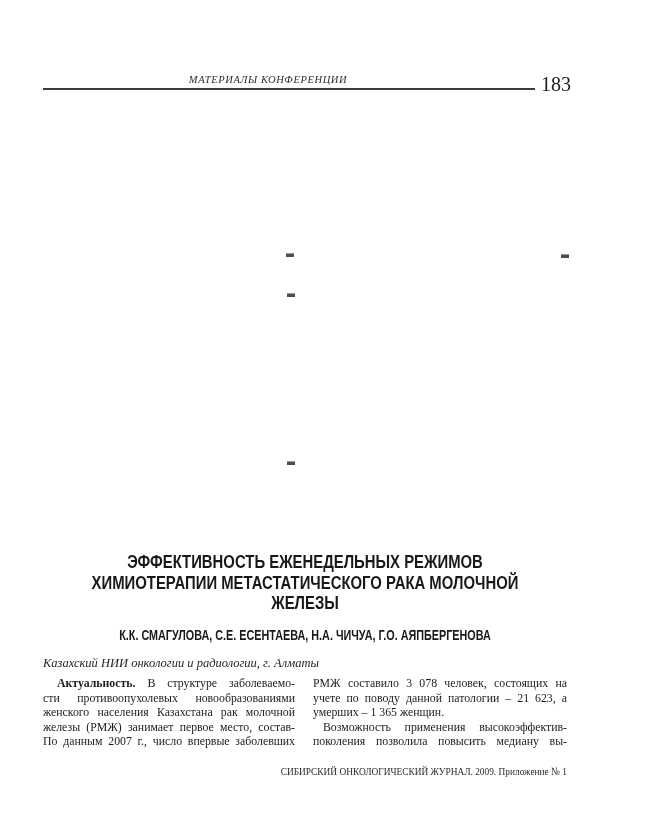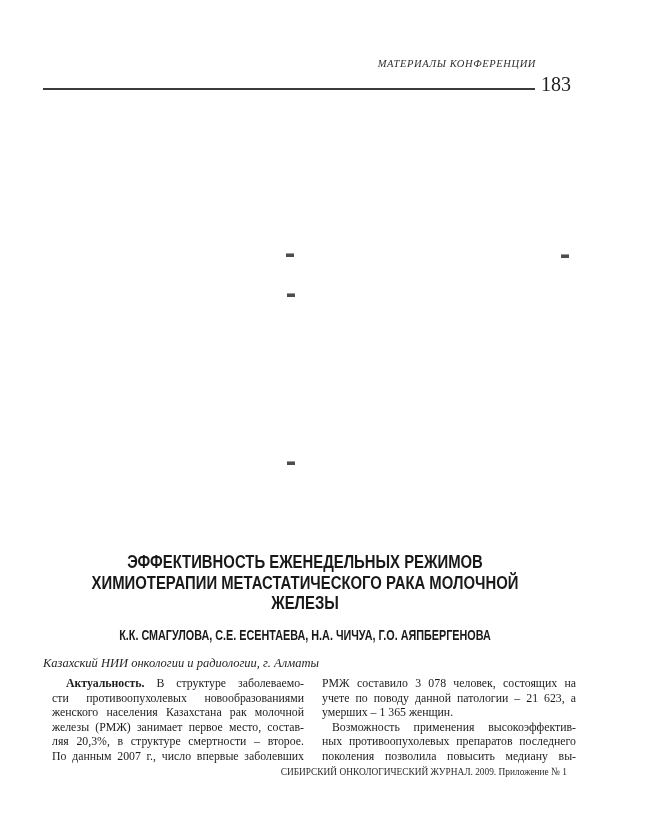--- a/index.html
+++ b/index.html
@@ -9,22 +9,22 @@
     height: 820px;
     background: #ffffff;
     overflow: hidden;
     font-family: "Liberation Serif", serif;
     color: #1f1f1f;
   }
 
   
   .running-head {
     position: absolute;
-    left: 0; top: 58px; width: 536px;
-    text-align: right;
+    left: 0; top: 74px; width: 536px;
+    text-align: center;
     font-style: italic;
     font-size: 10.5px;
     letter-spacing: 0.6px;
     color: #2e2e2e;
   }
   .header-rule {
     position: absolute;
     left: 43px; top: 88px;
     width: 492px; height: 2px;
     background: #3c3c3c;
@@ -80,21 +80,21 @@
     position: absolute;
     left: 43px; top: 656px; width: 524px;
     font-style: italic;
     font-size: 12.5px;
     color: #242424;
   }
 
   
   .body-columns {
     position: absolute;
-    left: 52px; top: 676px; width: 524px;
+    left: 43px; top: 676px; width: 524px;
     display: flex;
     gap: 18px;
   }
   .column { font-size: 11.8px; line-height: 14.6px; color: #1c1c1c; }
   .column-left  { width: 252px; }
   .column-right { width: 254px; }
   .bl {
     text-align: justify;
     text-align-last: justify;
     white-space: normal;
@@ -139,30 +139,28 @@
   <div class="authors-line">К.К. СМАГУЛОВА, С.Е. ЕСЕНТАЕВА, Н.А. ЧИЧУА, Г.О. АЯПБЕРГЕНОВА</div>
   <div class="affiliation-line">Казахский НИИ онкологии и радиологии, г. Алматы</div>
 
   <div class="body-columns">
 
     <div class="column column-left">
       <div class="bl indent-first"><span class="lead-in">Актуальность.</span><span> В структуре заболеваемо-</span></div>
       <div class="bl">сти противоопухолевых новообразованиями</div>
       <div class="bl">женского населения Казахстана рак молочной</div>
       <div class="bl">железы (РМЖ) занимает первое место, состав-</div>
-      <div class="bl">ляя 20,3%, в структуре смертности – второе.</div>
       <div class="bl">По данным 2007 г., число впервые заболевших</div>
     </div>
 
     <div class="column column-right">
       <div class="bl">РМЖ составило 3 078 человек, состоящих на</div>
       <div class="bl">учете по поводу данной патологии – 21 623, а</div>
       <div class="bl para-end">умерших – 1 365 женщин.</div>
       <div class="bl indent-para">Возможность применения высокоэффектив-</div>
-      <div class="bl">ных противоопухолевых препаратов последнего</div>
       <div class="bl">поколения позволила повысить медиану вы-</div>
     </div>
 
   </div>
 
   <div class="footer-line">СИБИРСКИЙ ОНКОЛОГИЧЕСКИЙ ЖУРНАЛ. 2009. Приложение № 1</div>
 
 </div>
 
 </body></html>

